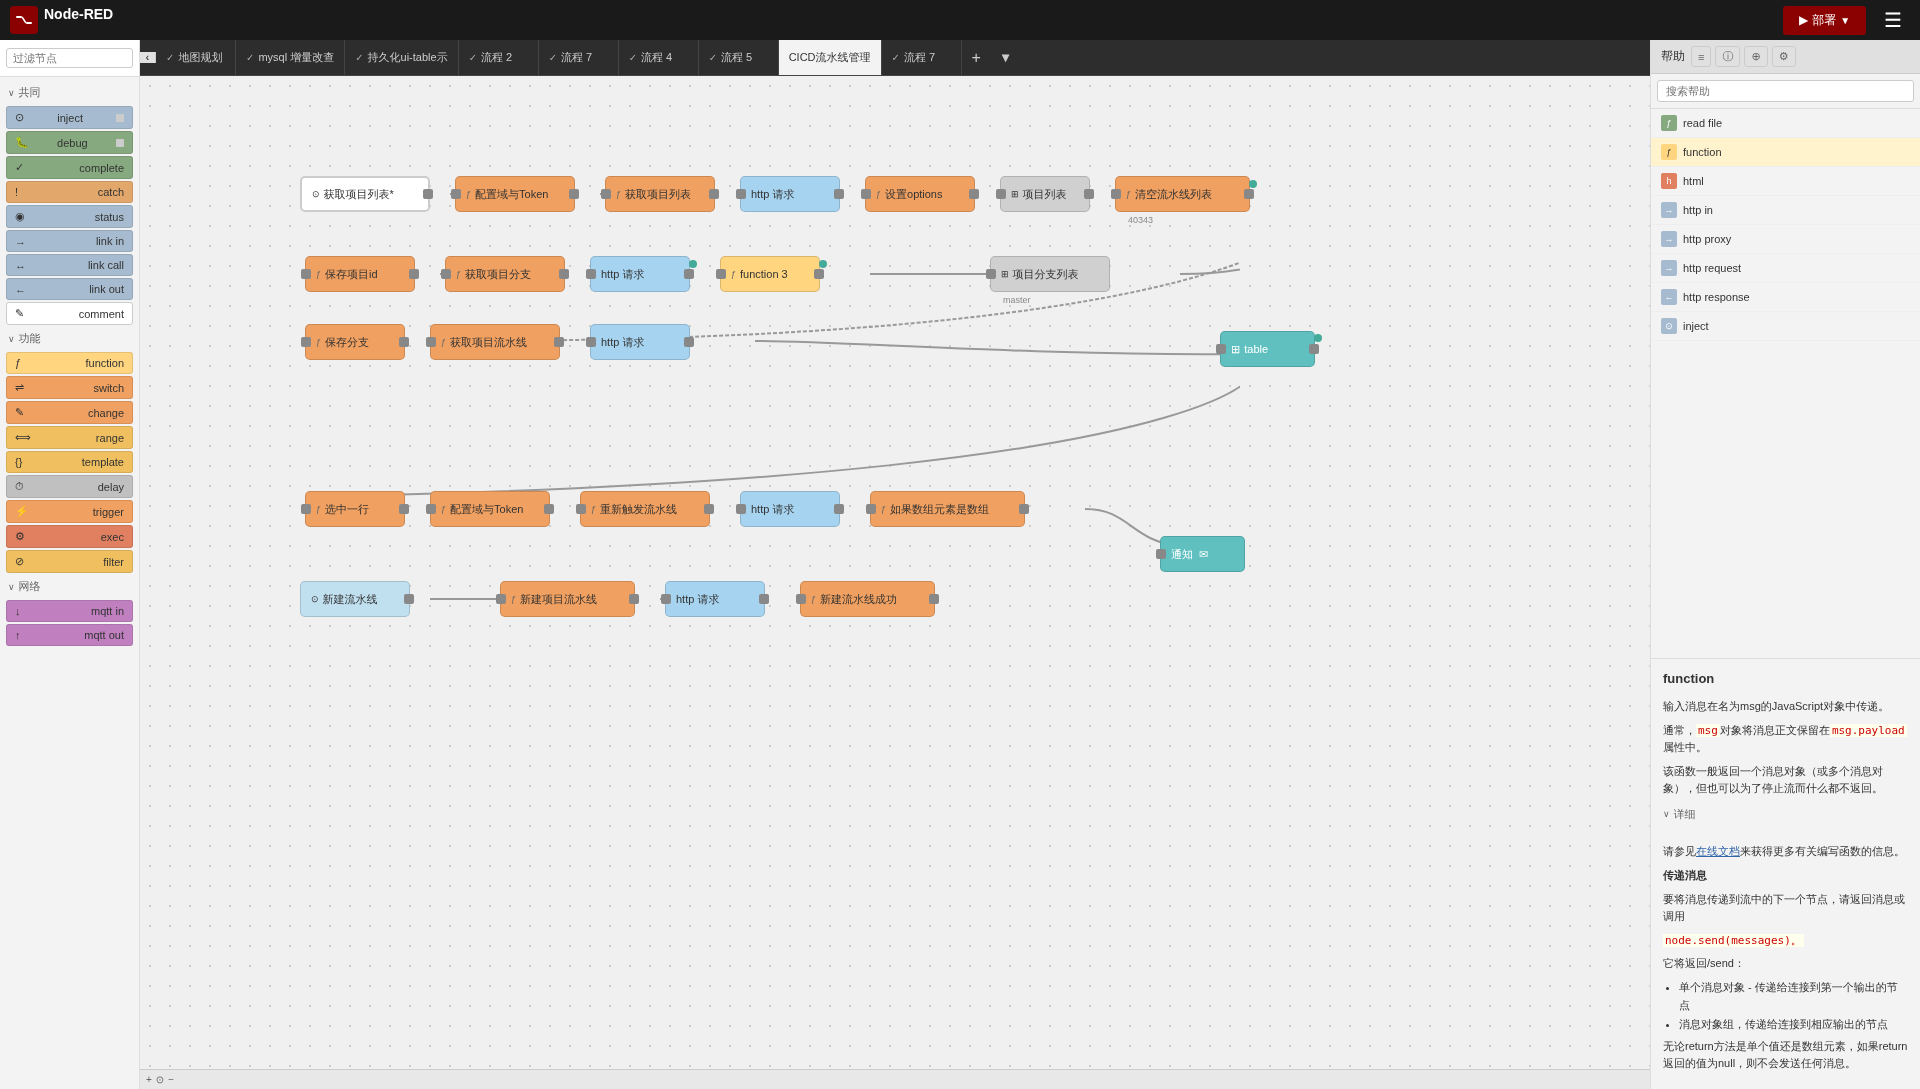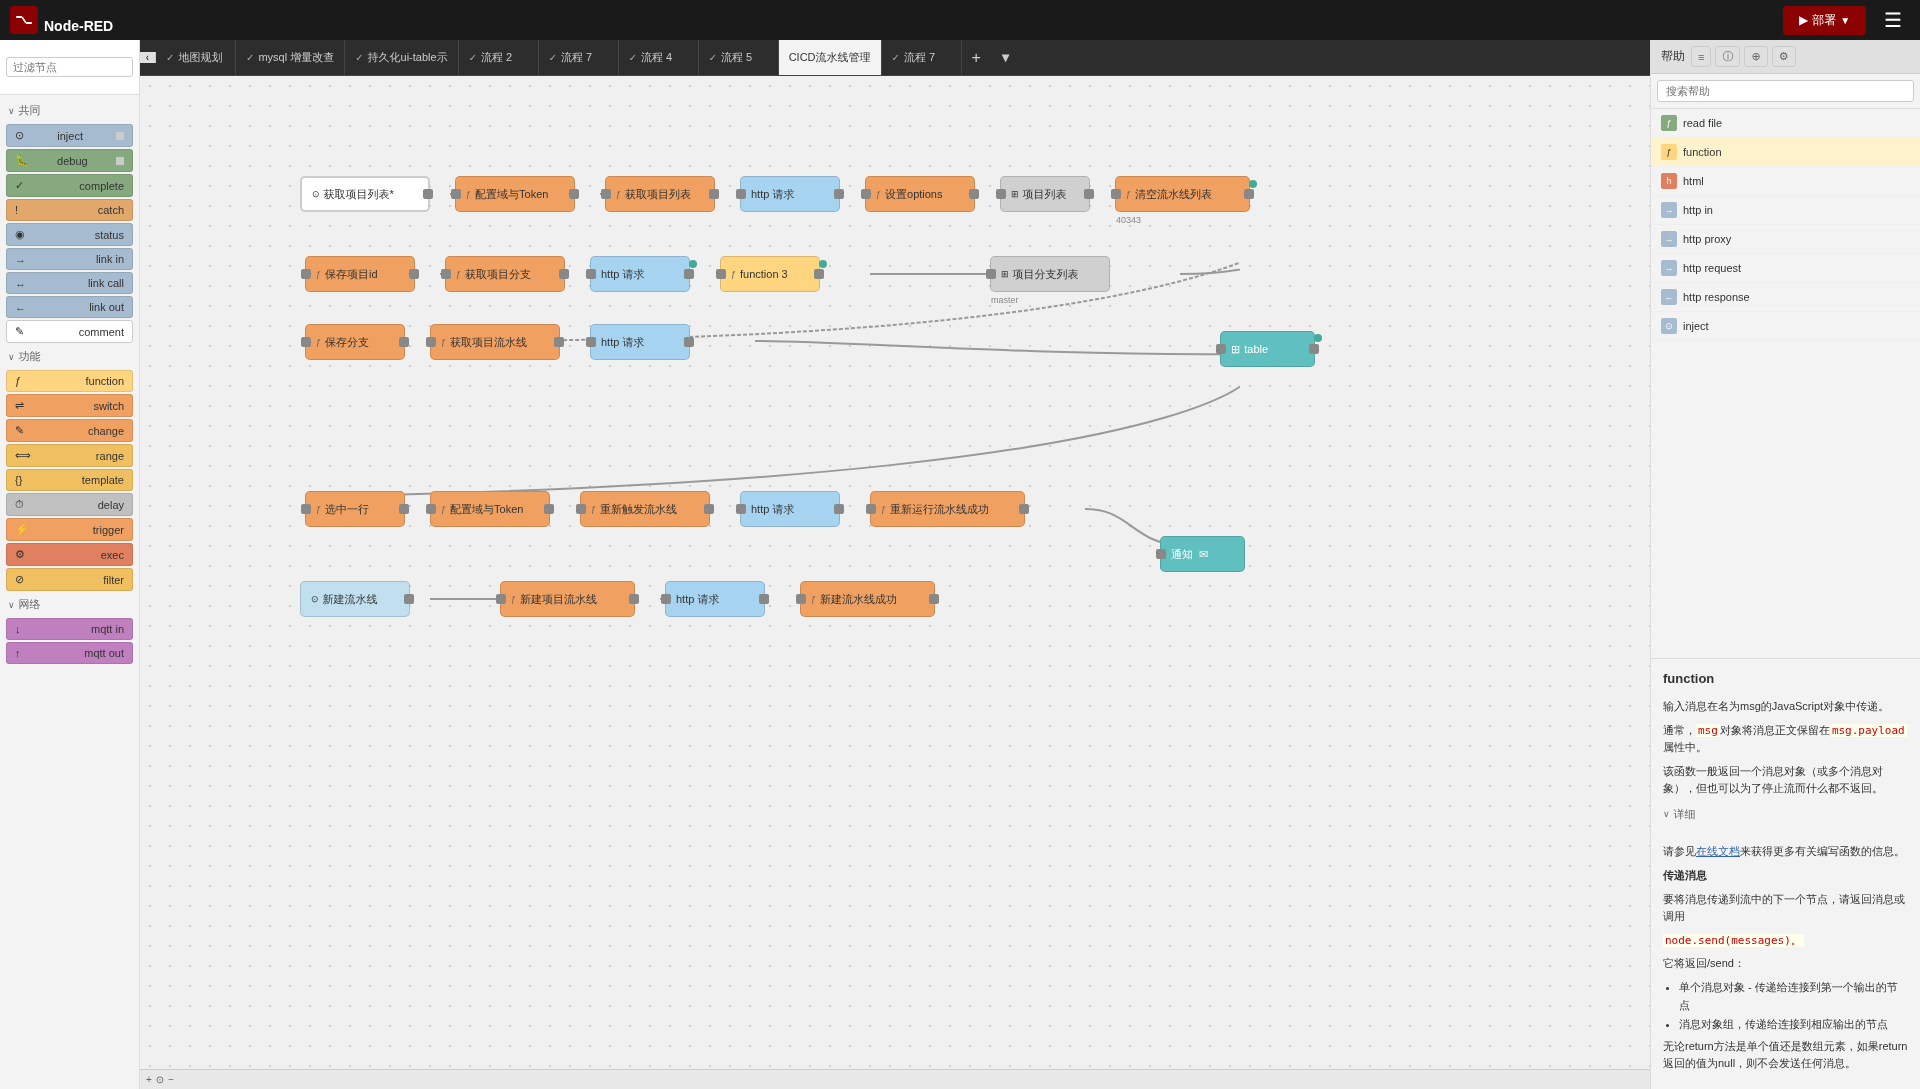--- a/index.html
+++ b/index.html
@@ -1,32 +1,32 @@
 <!DOCTYPE html>
 <html><head>
   <meta charset="utf-8">
   <style>
     * { box-sizing: border-box; margin: 0; padding: 0; }
     body { font-family: 'Segoe UI', Arial, sans-serif; font-size: 12px; background: #1a1a1a; color: #333; overflow: hidden; height: 1089px; width: 1920px; }
 
     
     .topbar { background: #1a1a1a; height: 40px; display: flex; align-items: center; padding: 0 10px; gap: 10px; }
-    .topbar-logo { display: flex; align-items: flex-end; gap: 6px; color: #fff; font-size: 14px; font-weight: bold; }
+    .topbar-logo { display: flex; align-items: flex-start; gap: 6px; color: #fff; font-size: 14px; font-weight: bold; }
     .topbar-logo-icon { width: 28px; height: 28px; background: #8b0000; border-radius: 4px; display: flex; align-items: center; justify-content: center; color: #fff; font-size: 10px; }
     .topbar-spacer { flex: 1; }
     .topbar-deploy-btn { background: #8b0000; color: #fff; border: none; padding: 6px 16px; border-radius: 3px; cursor: pointer; display: flex; align-items: center; gap: 4px; font-size: 12px; }
     .topbar-deploy-btn .arrow { font-size: 10px; }
     .topbar-menu { color: #fff; background: none; border: none; font-size: 20px; cursor: pointer; padding: 4px 8px; }
 
     
     .main-layout { display: flex; height: calc(1089px - 40px); }
 
     
     .left-panel { width: 140px; background: #f3f3f3; border-right: 1px solid #ddd; display: flex; flex-direction: column; overflow: hidden; }
-    .left-panel-search { padding: 17px 6px; background: #fff; border-bottom: 1px solid #ddd; }
+    .left-panel-search { padding: 8px 6px; background: #fff; border-bottom: 1px solid #ddd; }
     .left-panel-search input { width: 100%; padding: 3px 6px; border: 1px solid #ccc; border-radius: 3px; font-size: 11px; }
     .left-toggle { background: #e0e0e0; border: none; border-right: 1px solid #ccc; width: 16px; min-width: 16px; cursor: pointer; font-size: 10px; display: flex; align-items: center; justify-content: center; }
     .palette-scroll { overflow-y: auto; flex: 1; padding: 4px 0; }
     .palette-section-header { padding: 4px 8px; font-size: 11px; color: #666; cursor: pointer; user-select: none; display: flex; align-items: center; gap: 4px; }
     .palette-section-header::before { content: '∨'; font-size: 9px; }
 
     .palette-node { margin: 2px 6px; padding: 4px 8px; border-radius: 3px; cursor: grab; font-size: 11px; display: flex; align-items: center; justify-content: space-between; color: #333; border: 1px solid rgba(0,0,0,0.1); }
     .palette-node .node-port-right { width: 8px; height: 8px; background: #ccc; border-radius: 1px; }
 
     
@@ -75,21 +75,21 @@
     .flow-node .port-right { position: absolute; right: -5px; width: 10px; height: 10px; background: #888; border-radius: 2px; top: 50%; transform: translateY(-50%); }
     .flow-node .port-right-dot { position: absolute; right: -8px; width: 8px; height: 8px; background: #4a9; border-radius: 50%; top: 4px; }
 
     .node-orange { background: #f0a060; }
     .node-yellow { background: #ffd580; }
     .node-blue { background: #a6d4f0; }
     .node-teal { background: #60c0c0; color: #fff; }
     .node-gray { background: #d0d0d0; }
     .node-lightblue { background: #c0e0f0; }
     .node-white { background: #fff; border: 2px solid #ccc !important; }
-    .node-sub-label { position: absolute; bottom: -14px; left: 0; font-size: 9px; color: #888; }
+    .node-sub-label { position: absolute; bottom: -14px; left: 12px; font-size: 9px; color: #888; }
 
     
     .connections-svg { position: absolute; top: 0; left: 0; pointer-events: none; }
 
     
     .right-panel { width: 270px; background: #f3f3f3; border-left: 1px solid #ddd; display: flex; flex-direction: column; overflow: hidden; }
     .right-panel-header { background: #e0e0e0; padding: 6px 10px; display: flex; align-items: center; gap: 6px; border-bottom: 1px solid #ccc; }
     .right-panel-actions { display: flex; gap: 4px; }
     .right-panel-action-btn { background: none; border: 1px solid #ccc; border-radius: 3px; padding: 2px 6px; cursor: pointer; font-size: 11px; color: #666; }
 
@@ -403,21 +403,21 @@
 
       <div class="flow-node node-blue" style="left:600px;top:415px;width:100px;">
         <div class="port-left"></div>
         <span>http 请求</span>
         <div class="port-right"></div>
       </div>
 
       <div class="flow-node node-orange" style="left:730px;top:415px;width:155px;">
         <div class="port-left"></div>
         <span style="margin-right:4px;font-size:9px;color:#666;">ƒ</span>
-        <span>重新运行流水线成功</span>
+        <span>如果数组元素是数组</span>
         <div class="port-right"></div>
       </div>
 
       <div class="flow-node node-teal" style="left:1020px;top:460px;width:85px;">
         <div class="port-left"></div>
         <span>通知</span>
         <span style="margin-left:6px;font-size:11px;">✉</span>
       </div>
 
       <div class="flow-node node-lightblue" style="left:160px;top:505px;width:110px;">

